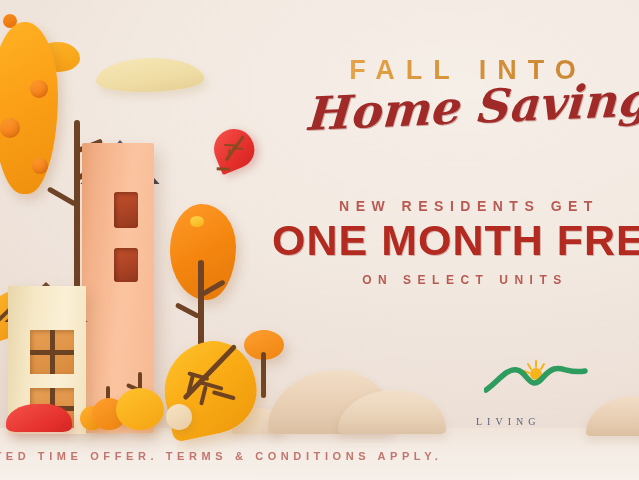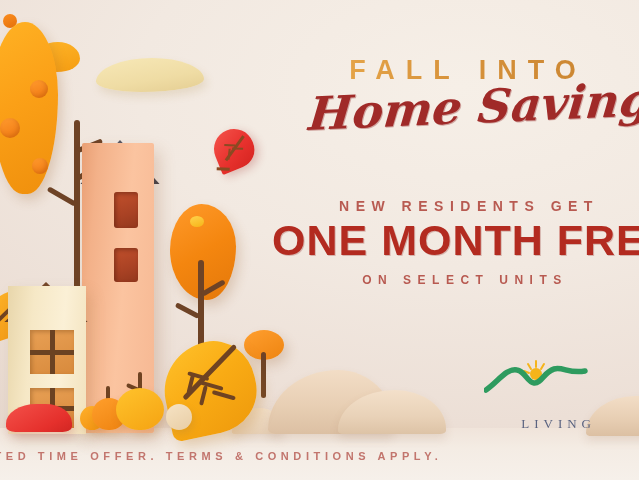--- a/index.html
+++ b/index.html
@@ -279,23 +279,23 @@
 
   
   .logo{position:absolute;left:476px;top:360px;width:120px;height:76px;}
   .logo-mark{position:absolute;left:8px;top:0;width:104px;height:34px;}
   .logo-name{
     position:absolute;left:0;top:30px;width:120px;text-align:center;
     font-family:"Liberation Serif", serif;
     font-size:27px;color:#2f3f6b;letter-spacing:.5px;
   }
   .logo-tag{
-    position:absolute;left:0;top:56px;width:120px;text-align:right;
+    position:absolute;left:0;top:56px;width:120px;text-align:left;
     font-family:"Liberation Serif", serif;
-    font-size:13px;color:#5a6380;letter-spacing:5px;
+    font-size:10px;color:#5a6380;letter-spacing:5px;
   }
 </style>
 </head>
 <body>
 
 <div class="banner">
 
   <div class="ground"></div>
   <div class="hill h4"></div>
   <div class="hill h1"></div>

